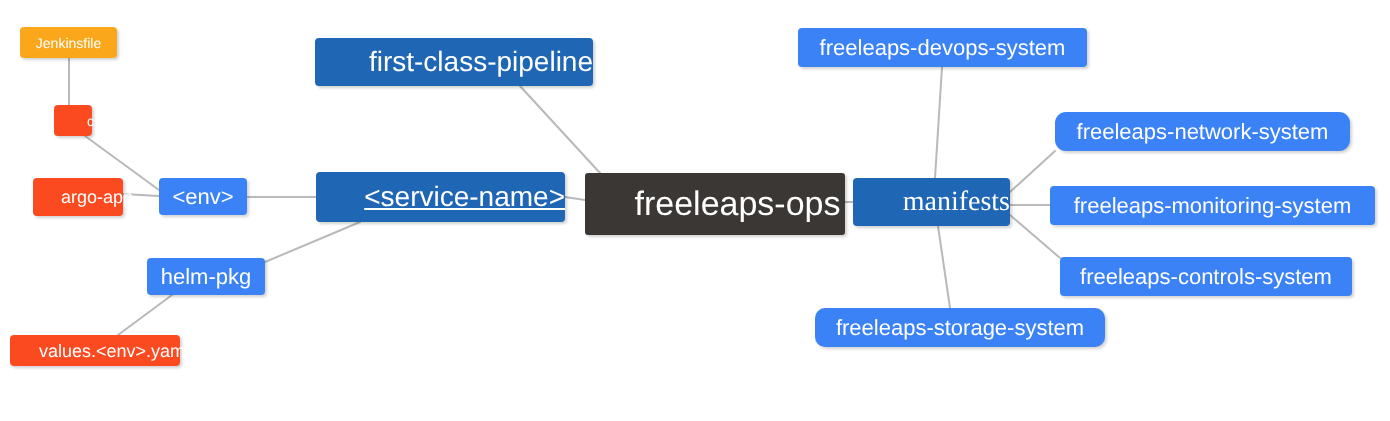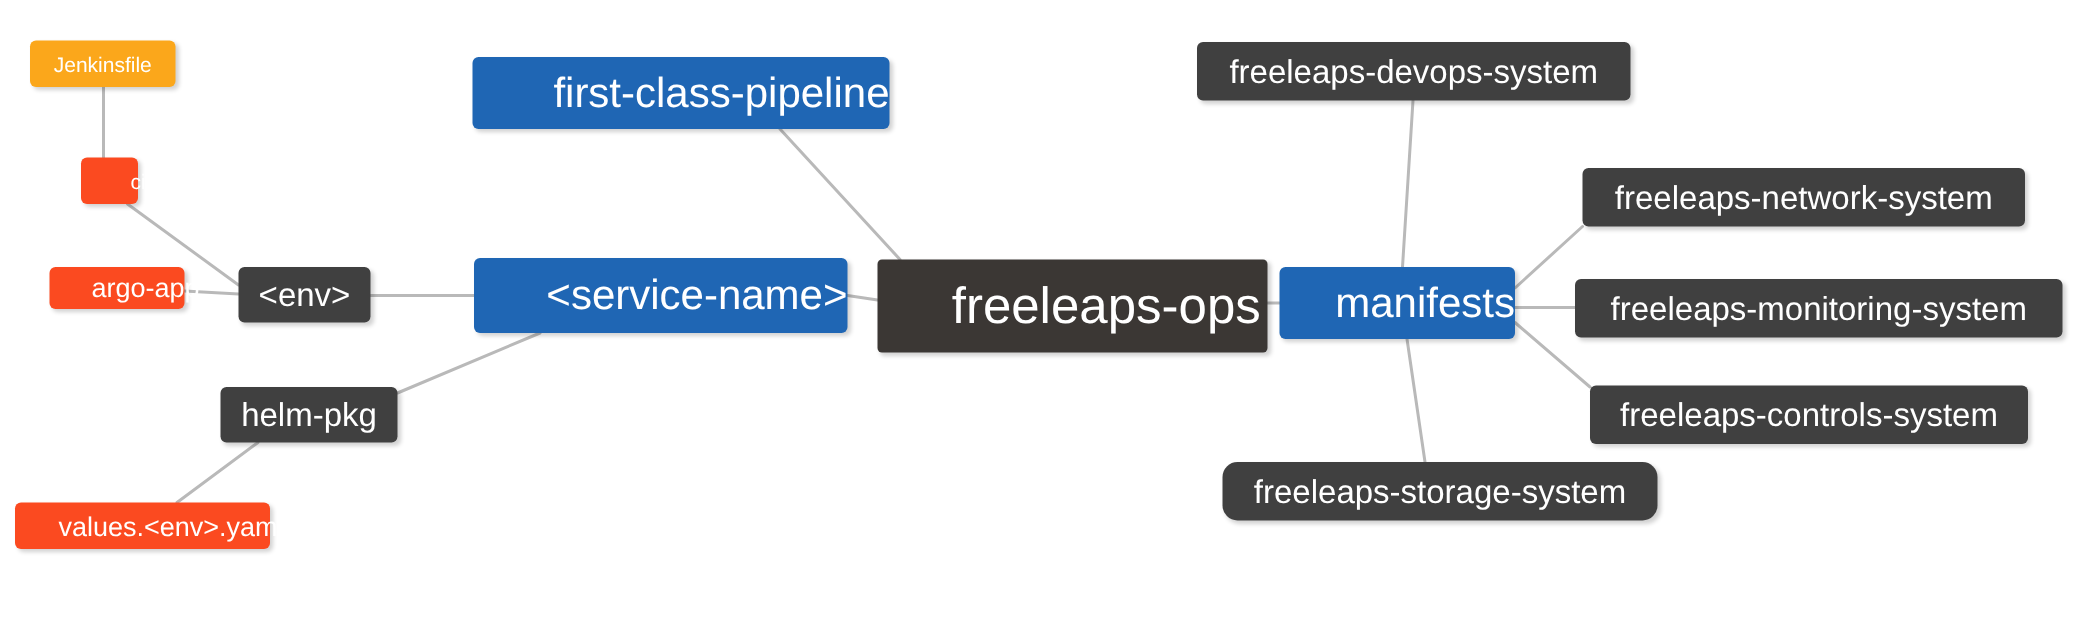--- a/index.html
+++ b/index.html
@@ -41,21 +41,21 @@
   .node.root {
     background: #3b3734;
     font-size: 34px;
     border-radius: 3px;
   }
   .node.blue {
     background: #1f66b4;
     justify-content: flex-end;
   }
   .node.green {
-    background: #404040;
+    background: #3b82f6;
   }
   .node.orange {
     background: #fba71b;
     justify-content: center;
   }
   .node.red {
     background: #fb4a20;
     padding-left: 38px;
   }
   .size-xl { font-size: 34px; padding-left: 45px; }
@@ -81,51 +81,51 @@
       <line x1="935" y1="178" x2="942" y2="67" stroke="#b9b9b9" stroke-width="2" stroke-linecap="round"></line>
       <line x1="1010" y1="192" x2="1055" y2="151" stroke="#b9b9b9" stroke-width="2" stroke-linecap="round"></line>
       <line x1="1010" y1="205" x2="1050" y2="205" stroke="#b9b9b9" stroke-width="2" stroke-linecap="round"></line>
       <line x1="1010" y1="215" x2="1060" y2="258" stroke="#b9b9b9" stroke-width="2" stroke-linecap="round"></line>
       <line x1="938" y1="226" x2="950" y2="308" stroke="#b9b9b9" stroke-width="2" stroke-linecap="round"></line>
     </svg>
   <div id="node-layer">
       <div class="node root size-xl" style="left: 585px; top: 173px; width: 260px; height: 62px;">
         <span>freeleaps-ops</span>
       </div>
-      <div class="node blue size-lg" style="left: 316px; top: 172px; width: 249px; height: 50px;">
+      <div class="node blue size-lg" style="left: 316px; top: 172px; width: 249px; height: 50px; text-decoration: underline;">
         <span>&lt;service-name&gt;</span>
       </div>
       <div class="node blue size-lg" style="left: 315px; top: 38px; width: 278px; height: 48px;">
         <span>first-class-pipeline</span>
       </div>
-      <div class="node blue size-lg" style="left: 853px; top: 178px; width: 157px; height: 48px;">
+      <div class="node blue size-lg" style="left: 853px; top: 178px; width: 157px; height: 48px; font-family: Liberation Serif, serif;">
         <span>manifests</span>
       </div>
       <div class="node green size-md" style="left: 159px; top: 178px; width: 88px; height: 37px;">
         <span>&lt;env&gt;</span>
       </div>
       <div class="node green size-md" style="left: 147px; top: 258px; width: 118px; height: 37px;">
         <span>helm-pkg</span>
       </div>
       <div class="node orange size-xs" style="left: 20px; top: 27px; width: 97px; height: 31px;">
         <span>Jenkinsfile</span>
       </div>
       <div class="node red size-xs" style="left: 54px; top: 105px; width: 31px; height: 31px;">
         <span>ci</span>
       </div>
-      <div class="node red size-sm" style="left: 33px; top: 178px; width: 90px; height: 28px;">
+      <div class="node red size-sm" style="left: 33px; top: 178px; width: 90px; height: 38px;">
         <span>argo-app</span>
       </div>
       <div class="node red size-sm" style="left: 10px; top: 335px; width: 170px; height: 31px; align-items: center;">
         <span>values.&lt;env&gt;.yaml</span>
       </div>
       <div class="node green size-md" style="left: 798px; top: 28px; width: 289px; height: 39px;">
         <span>freeleaps-devops-system</span>
       </div>
-      <div class="node green size-md" style="left: 1055px; top: 112px; width: 295px; height: 39px;">
+      <div class="node green size-md" style="left: 1055px; top: 112px; width: 295px; height: 39px; border-radius: 11px;">
         <span>freeleaps-network-system</span>
       </div>
       <div class="node green size-md" style="left: 1050px; top: 186px; width: 325px; height: 39px; align-items: center;">
         <span>freeleaps-monitoring-system</span>
       </div>
       <div class="node green size-md" style="left: 1060px; top: 257px; width: 292px; height: 39px;">
         <span>freeleaps-controls-system</span>
       </div>
       <div class="node green size-md" style="left: 815px; top: 308px; width: 290px; height: 39px; border-radius: 10px;">
         <span>freeleaps-storage-system</span>

